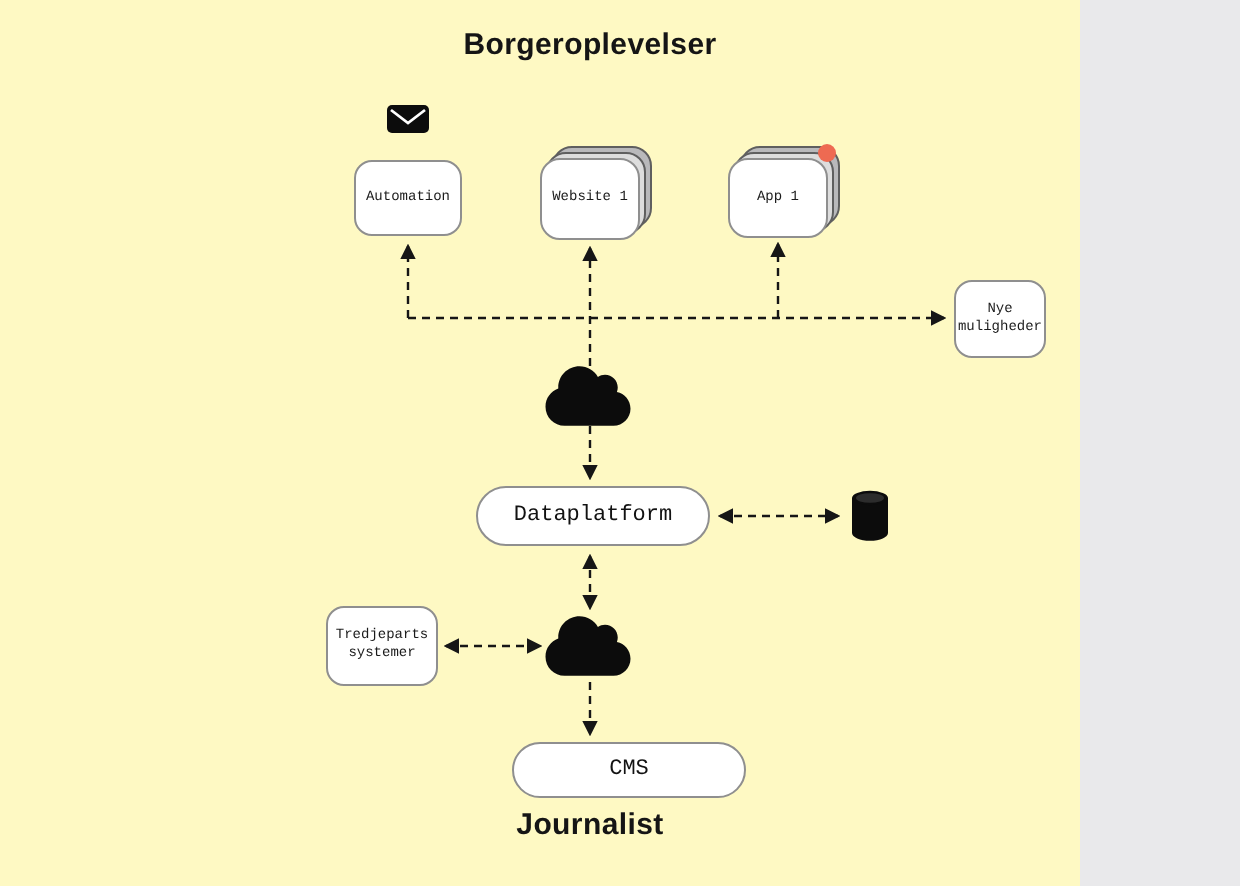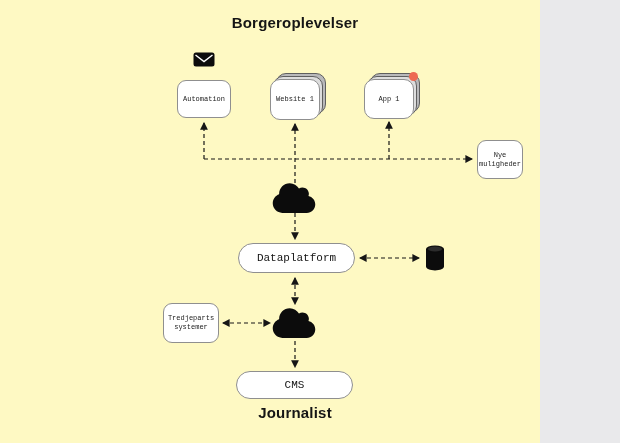--- a/index.html
+++ b/index.html
@@ -117,17 +117,17 @@
       <span>systemer</span>
     </div>
   </div>
 
   <div class="iconwrap" style="left:272px; top:306px;">
     <svg width="44" height="34" viewBox="0 0 640 512">
       <path fill="#0c0c0c" d="M0 336c0 79.5 64.5 144 144 144H512c70.7 0 128-57.3 128-128c0-61.9-44-113.6-102.4-125.4c4.1-10.7 6.4-22.4 6.4-34.6c0-53-43-96-96-96c-19.7 0-38.1 6-53.3 16.2C367 64.2 315.3 32 256 32C167.6 32 96 103.6 96 192c0 2.7 .1 5.4 .2 8.1C40.2 219.8 0 273.2 0 336z"></path>
     </svg>
   </div>
 
-  <div class="pill" style="left:236px; top:371px; width:117px; height:28px;">
+  <div class="pill" style="left:256px; top:371px; width:117px; height:28px;">
     <div class="cardface">CMS</div>
   </div>
 
 </div>
 
 </body></html>

